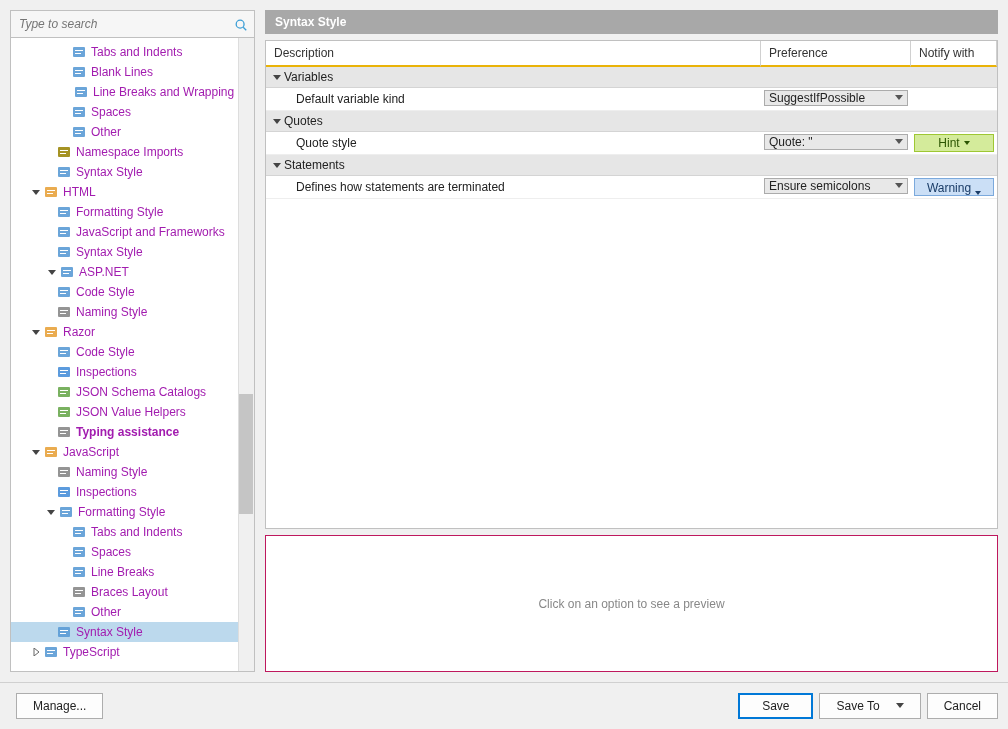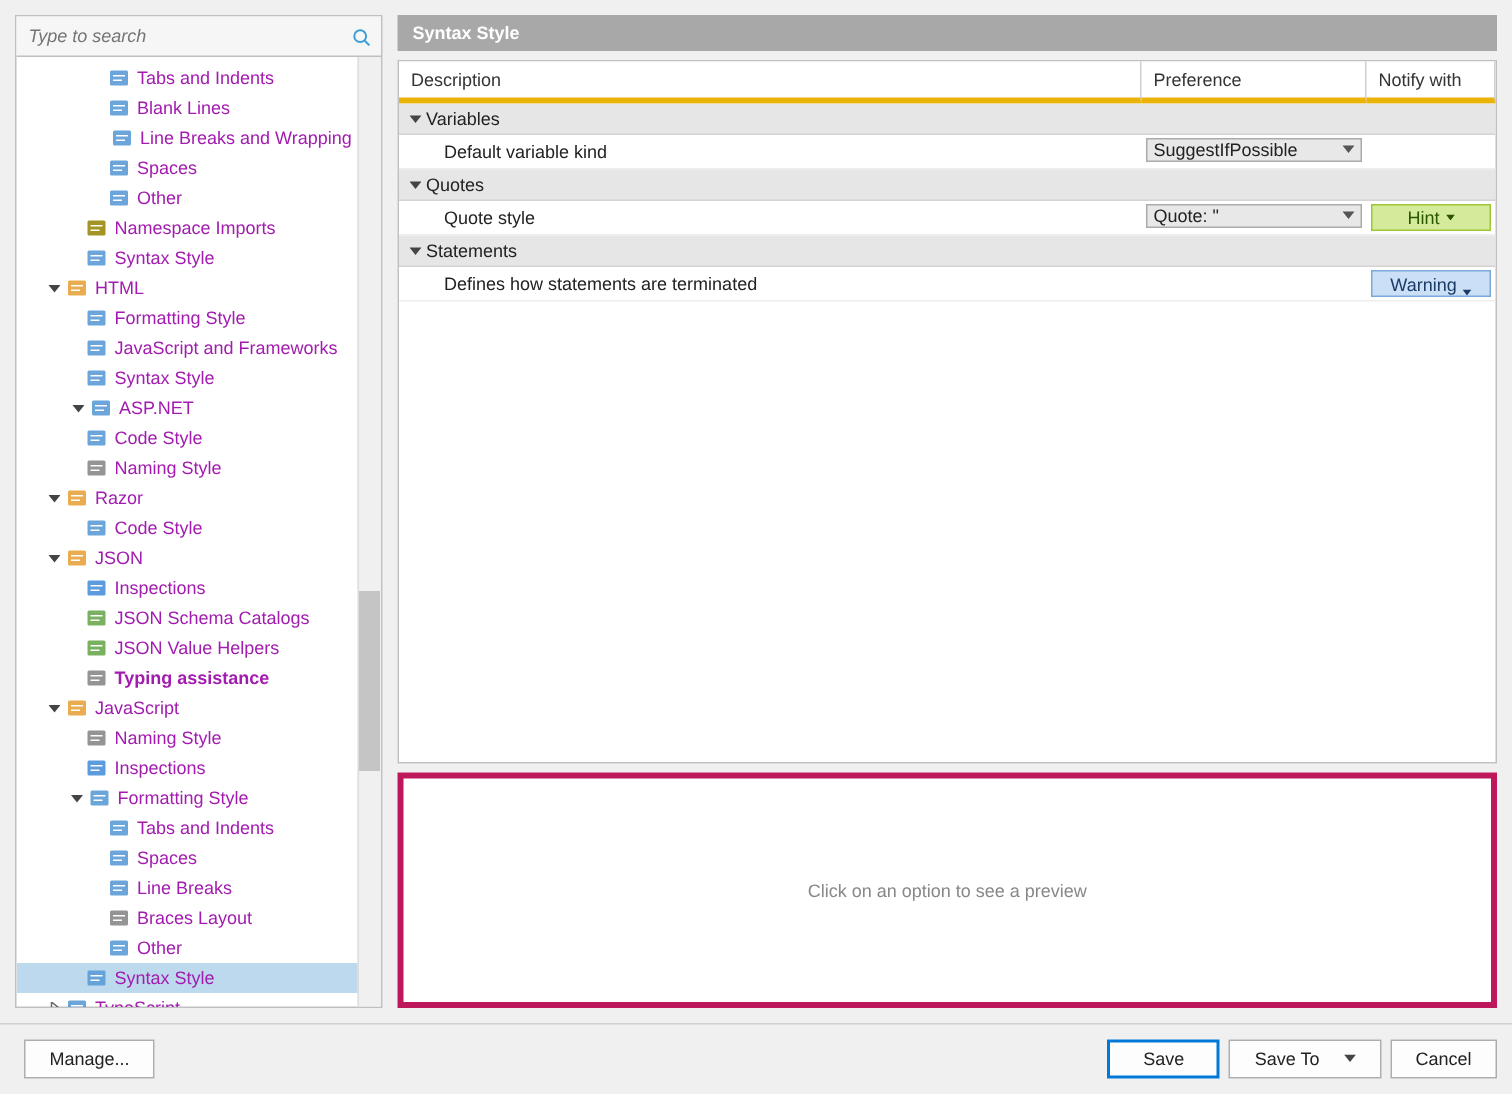--- a/index.html
+++ b/index.html
@@ -16,37 +16,37 @@
 .expander { width: 10px; height: 10px; margin-right: 2px; display: inline-flex; align-items: center; justify-content: center; }
 .expander svg { width: 8px; height: 8px; }
 .tree-icon { width: 16px; height: 16px; margin-right: 4px; display: inline-flex; align-items: center; justify-content: center; }
 .tree-label { color: #a21caf; }
 .scrollbar { position: absolute; right: 0; top: 0; width: 16px; height: 100%; background: #f0f0f0; border-left: 1px solid #ddd; }
 .scrollbar-thumb { position: absolute; right: 1px; top: 356px; width: 14px; height: 120px; background: #c5c5c5; border-radius: 0; }
 .right-panel { flex: 1; display: flex; flex-direction: column; gap: 6px; min-width: 0; }
 .title-bar { background: #a8a8a8; color: #fff; font-weight: 600; padding: 5px 10px; }
 .grid-panel { flex: 1; border: 1px solid #c0c0c0; background: #fff; display: flex; flex-direction: column; min-height: 0; }
 .grid-header { display: flex; background: #fff; }
-.grid-header > div { border-right: 1px solid #d0d0d0; border-bottom: 4px solid #eab308; padding: 5px 8px; color: #333; }
+.grid-header > div { border-right: 1px solid #d0d0d0; border-bottom: 2px solid #eab308; padding: 5px 8px; color: #333; }
 .col-desc { flex: 1; }
 .col-pref { width: 150px; }
 .col-notify { width: 86px; }
 .grid-body { flex: 1; overflow: auto; }
 .group-row { background: #e6e6e6; padding: 3px 6px; display: flex; align-items: center; font-weight: 400; color: #222; border-bottom: 1px solid #d4d4d4; }
 .group-row .expander { margin-right: 2px; }
 .item-row { display: flex; border-bottom: 1px solid #eee; }
 .item-desc { flex: 1; padding: 4px 8px 4px 30px; color: #222; }
 .item-pref { width: 150px; padding: 2px 3px; }
 .item-notify { width: 86px; padding: 2px 3px; }
 .combo { width: 100%; height: 16px; border: 1px solid #ababab; background: #e8e8e8; display: flex; align-items: center; padding: 0 4px; position: relative; cursor: default; }
 .combo-text { flex: 1; color: #222; }
 .combo-arrow { width: 8px; height: 8px; }
 .notify-hint { background: #d4eb9b; border: 1px solid #9ec733; height: 18px; display: flex; align-items: center; justify-content: center; gap: 4px; color: #2c5502; }
 .notify-warning { background: #cbdff6; border: 1px solid #7ba9dc; height: 18px; display: flex; align-items: flex-end; justify-content: center; gap: 4px; color: #1a3c67; }
-.preview-panel { height: 157px; border: 4px solid #be185d; background: #fff; display: flex; align-items: center; justify-content: center; color: #888; }
+.preview-panel { height: 137px; border: 1px solid #be185d; background: #fff; display: flex; align-items: center; justify-content: center; color: #888; }
 .footer { padding: 10px; display: flex; align-items: center; border-top: 1px solid #d0d0d0; background: #f0f0f0; }
 .footer-left { flex: 1; }
 .btn { border: 1px solid #adadad; background: #fdfdfd; padding: 5px 16px; cursor: pointer; color: #222; margin-left: 6px; }
 .btn.primary { border: 2px solid #0078d7; padding: 4px 22px; }
 .btn-dropdown { display: inline-flex; align-items: center; gap: 16px; }
 </style>
 </head>
 <body>
 
 <div class="main-row">
@@ -228,35 +228,20 @@
           <div class="tree-row" style="padding-left: 45px;">
             <span class="tree-icon">
               <svg viewBox="0 0 16 16">
                 <rect x="2" y="3" width="12" height="10" rx="1" fill="#5b9bd5" opacity="0.9"></rect>
                 <rect x="4" y="6" width="8" height="1" fill="#fff"></rect>
                 <rect x="4" y="9" width="6" height="1" fill="#fff"></rect>
               </svg>
             </span>
             <span class="tree-label">Code Style</span>
           </div>
-          <div class="tree-row" style="padding-left: 20px;">
-            <span class="expander">
-              <svg viewBox="0 0 8 8">
-                <path d="M0 2 L8 2 L4 7 Z" fill="#444"></path>
-              </svg>
-            </span>
-            <span class="tree-icon">
-              <svg viewBox="0 0 16 16">
-                <rect x="2" y="3" width="12" height="10" rx="1" fill="#e8a33d" opacity="0.9"></rect>
-                <rect x="4" y="6" width="8" height="1" fill="#fff"></rect>
-                <rect x="4" y="9" width="6" height="1" fill="#fff"></rect>
-              </svg>
-            </span>
-            <span class="tree-label">JSON</span>
-          </div>
           <div class="tree-row" style="padding-left: 45px;">
             <span class="tree-icon">
               <svg viewBox="0 0 16 16">
                 <rect x="2" y="3" width="12" height="10" rx="1" fill="#4a90d9" opacity="0.9"></rect>
                 <rect x="4" y="6" width="8" height="1" fill="#fff"></rect>
                 <rect x="4" y="9" width="6" height="1" fill="#fff"></rect>
               </svg>
             </span>
             <span class="tree-label">Inspections</span>
           </div>
@@ -481,20 +466,28 @@
           <div class="group-row">
             <span class="expander">
               <svg viewBox="0 0 8 8">
                 <path d="M0 2 L8 2 L4 7 Z" fill="#444"></path>
               </svg>
             </span>
             <span>Statements</span>
           </div>
           <div class="item-row">
       <div class="item-desc">Defines how statements are terminated</div>
+      <div class="item-pref">
+              <div class="combo">
+                <span class="combo-text">Ensure semicolons</span>
+                <svg class="combo-arrow" viewBox="0 0 8 6">
+                  <path d="M0 0 L8 0 L4 5 Z" fill="#555"></path>
+                </svg>
+              </div>
+            </div>
       <div class="item-notify">
               <div class="notify-warning">
                 <span>Warning</span>
                 <svg width="6" height="4" viewBox="0 0 6 4">
                   <path d="M0 0 L6 0 L3 4 Z" fill="#1a3c67"></path>
                 </svg>
               </div>
             </div>
           </div>
         </div>

